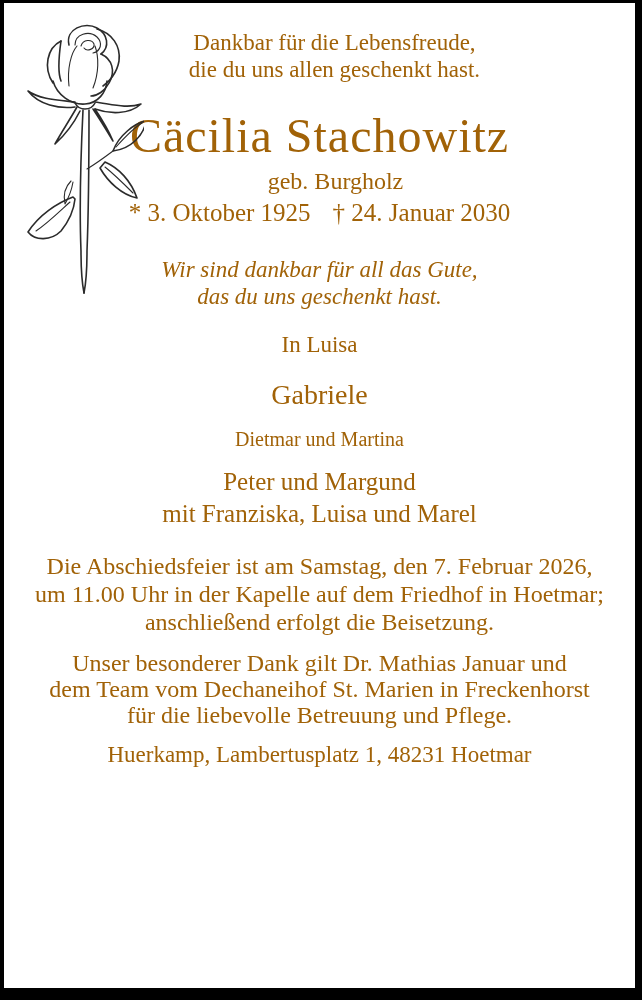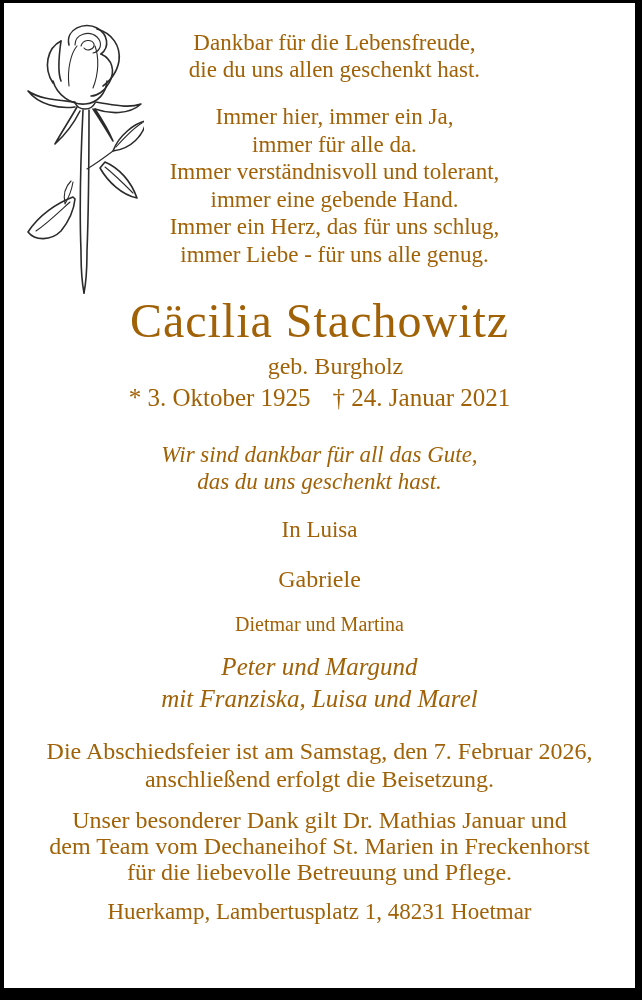--- a/index.html
+++ b/index.html
@@ -58,23 +58,23 @@
     margin-top: 28px;
     font-size: 23px;
     line-height: 27px;
     font-style: italic;
   }
   .closing {
     margin-top: 21px;
     font-size: 23px;
     line-height: 27px;
   }
-  .mourner-1 { margin-top: 21px; font-size: 24px; line-height: 31px; text-align: center; }
+  .mourner-1 { margin-top: 21px; font-size: 28px; line-height: 31px; text-align: center; }
   .mourner-2 { margin-top: 14px; font-size: 20px; line-height: 31px; }
-  .mourner-3 { margin-top: 11px; font-size: 25px; line-height: 32px; font-style: italic; }
+  .mourner-3 { margin-top: 11px; font-size: 25px; line-height: 32px; }
   .farewell {
     margin-top: 22px;
     font-size: 24px;
     line-height: 28px;
   }
   .thanks {
     margin-top: 14px;
     font-size: 24px;
     line-height: 26px;
   }
@@ -124,53 +124,46 @@
     <path class="thin" d="M61,191 C51,200 39,212 27,220"></path>
   </svg>
 
   <div class="content">
 
     <div class="opening">
       <div>Dankbar für die Lebensfreude,</div>
       <div>die du uns allen geschenkt hast.</div>
     </div>
 
-    <div class="poem">
-      <div>Immer hier, immer ein Ja,</div>
-      <div>immer für alle da.</div>
-      <div>Immer verständnisvoll und tolerant,</div>
-      <div>immer eine gebende Hand.</div>
-      <div>Immer ein Herz, das für uns schlug,</div>
-      <div>immer Liebe - für uns alle genug.</div>
-    </div>
 
     <div class="deceased-name">Cäcilia Stachowitz</div>
 
     <div class="maiden">geb. Burgholz</div>
 
     <div class="dates">
-      <span>* 3. Oktober 1925</span><span class="gap"></span><span>† 24. Januar 2021</span>
+      <span>* 3. Oktober 1925</span><span class="gap"></span><span>† 24. Januar 2030</span>
     </div>
 
     <div class="gratitude">
       <div>Wir sind dankbar für all das Gute,</div>
       <div>das du uns geschenkt hast.</div>
     </div>
 
     <div class="closing">In Luisa</div>
 
     <div class="mourner-1">Gabriele</div>
     <div class="mourner-2">Dietmar und Martina</div>
     <div class="mourner-3">
       <div>Peter und Margund</div>
       <div>mit Franziska, Luisa und Marel</div>
     </div>
 
     <div class="farewell">
       <div>Die Abschiedsfeier ist am Samstag, den 7. Februar 2026,</div>
+      <div>um 11.00 Uhr in der Kapelle auf dem Friedhof in Hoetmar;</div>
       <div>anschließend erfolgt die Beisetzung.</div>
     </div>
 
     <div class="thanks">
       <div>Unser besonderer Dank gilt Dr. Mathias Januar und</div>
       <div>dem Team vom Dechaneihof St. Marien in Freckenhorst</div>
       <div>für die liebevolle Betreuung und Pflege.</div>
     </div>
 
     <div class="condolence">

